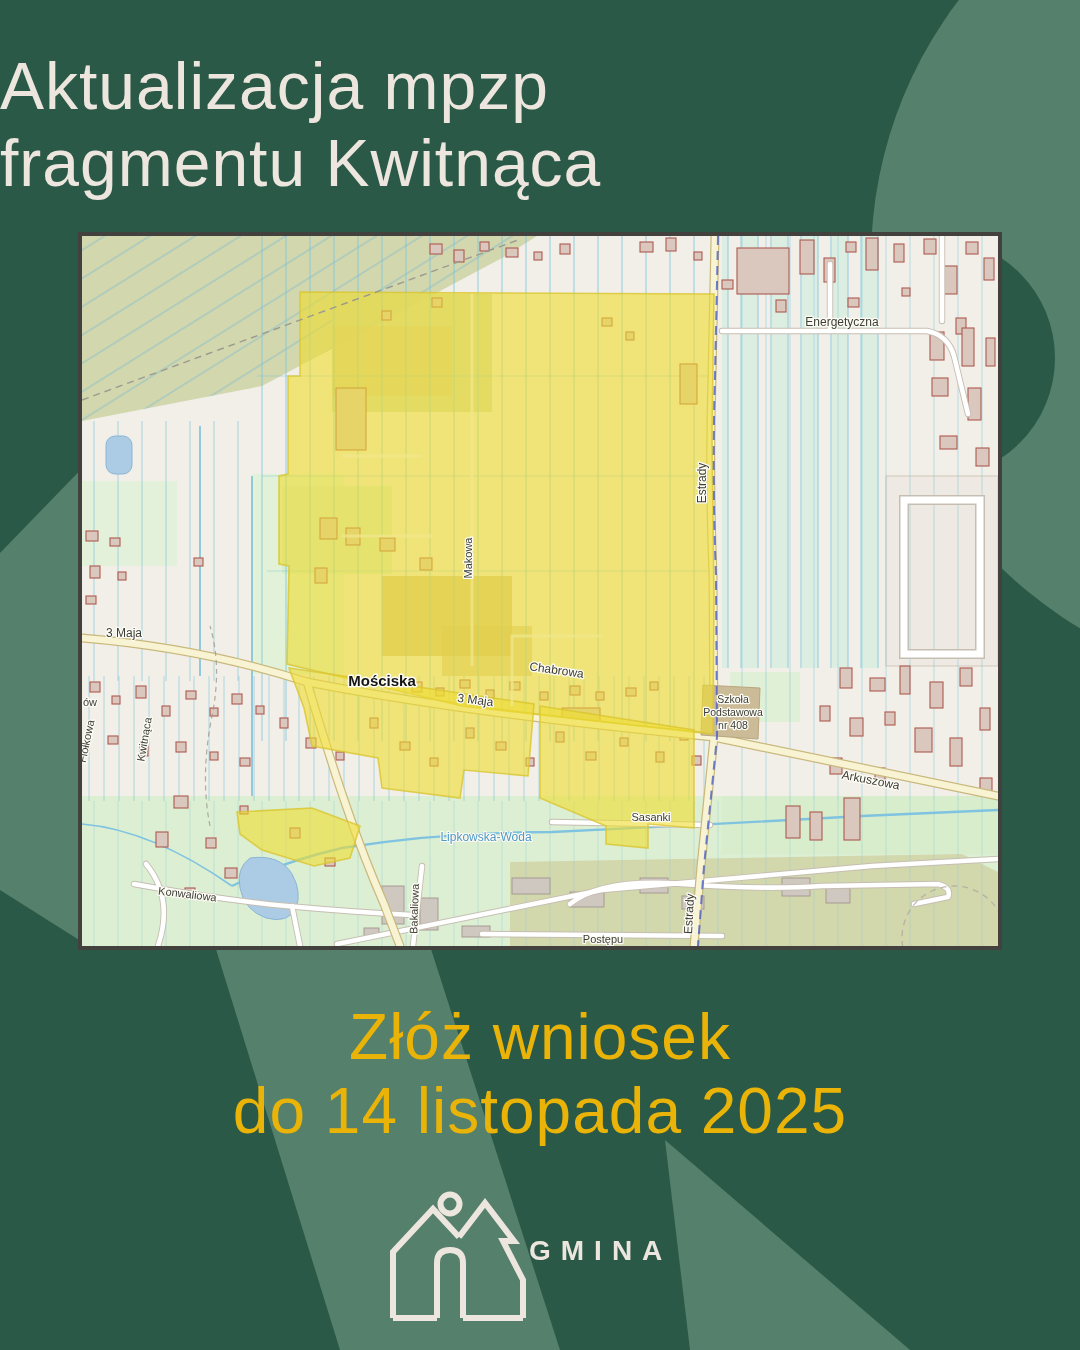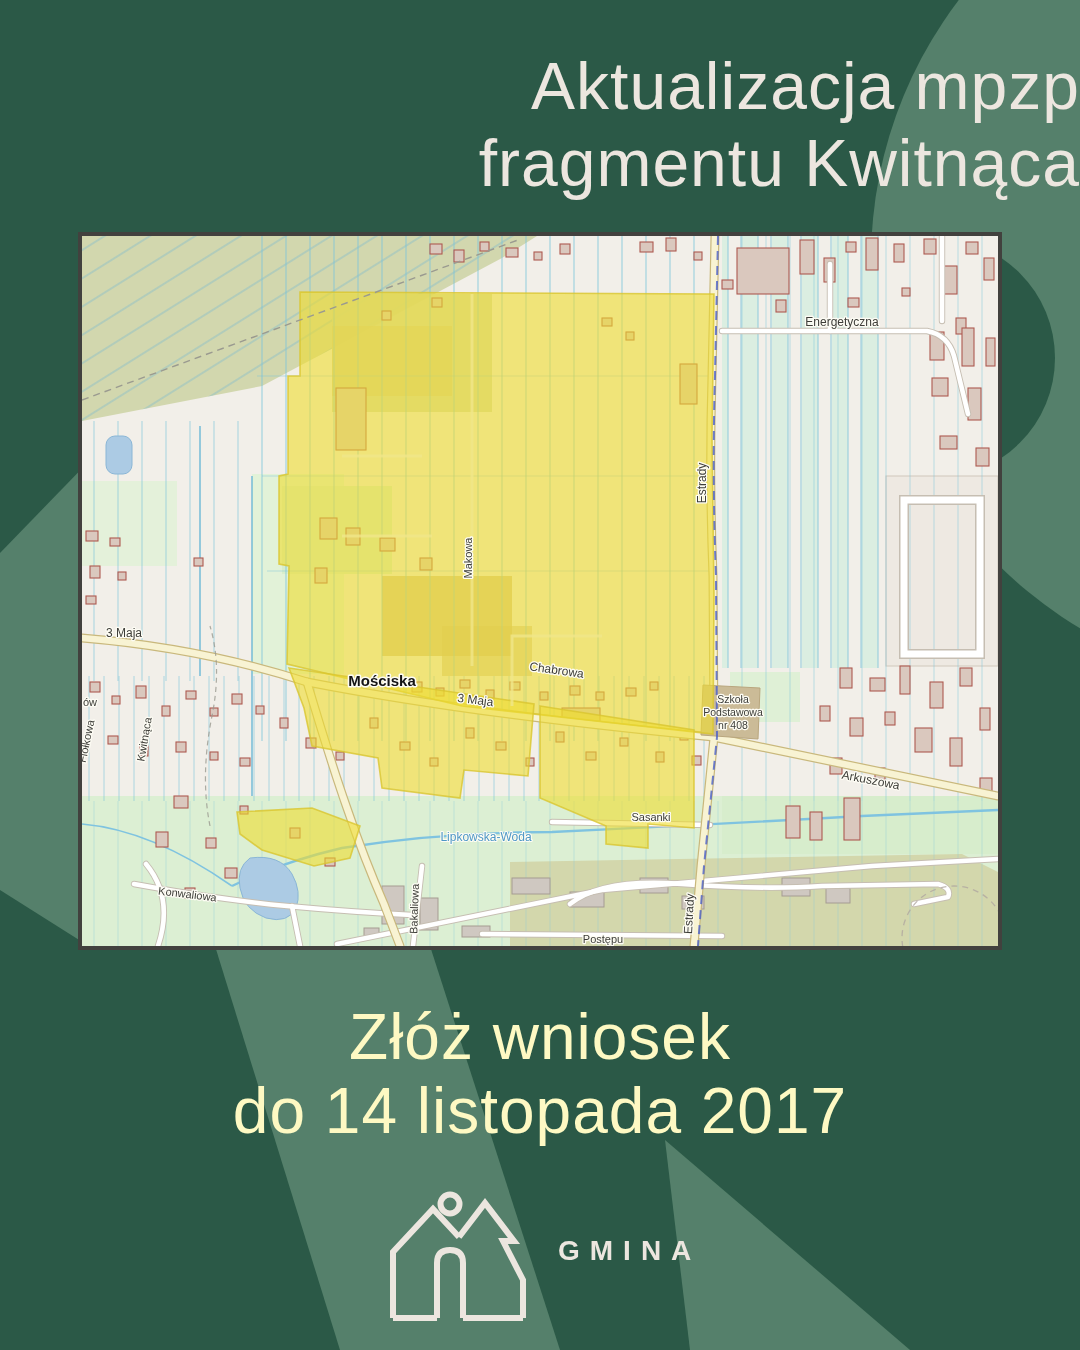--- a/index.html
+++ b/index.html
@@ -1,28 +1,28 @@
 <!DOCTYPE html>
 <html><head>
 <meta charset="utf-8">
 <style>
   html,body{margin:0;padding:0;background:#1f2823;}
   .poster{position:relative;width:1080px;height:1350px;overflow:hidden;
     background:#2b5947;font-family:"Liberation Sans",sans-serif;}
   .bg{position:absolute;left:0;top:0;width:1080px;height:1350px;}
-  .title{position:absolute;left:0;top:48px;width:1080px;text-align:right;
+  .title{position:absolute;left:0;top:48px;width:1080px;text-align:left;
     color:#ece6df;font-size:66px;line-height:77px;font-weight:400;letter-spacing:1px;}
   .cta{position:absolute;left:0;top:1000px;width:1080px;text-align:center;
-    color:#fef9c3;font-size:64px;line-height:74px;font-weight:400;letter-spacing:1px;}
+    color:#eab308;font-size:64px;line-height:74px;font-weight:400;letter-spacing:1px;}
   .map-frame{position:absolute;left:78px;top:232px;width:916px;height:710px;
     border:4px solid #42413e;background:#f2efe9;}
   .map-frame svg{display:block;}
   .logo{position:absolute;left:386px;top:1190px;width:420px;height:145px;}
   .logo-icon{position:absolute;left:0;top:0;}
-  .logo-text{position:absolute;left:172px;top:38px;color:#ece6df;
+  .logo-text{position:absolute;left:143px;top:38px;color:#ece6df;
     font-size:28px;font-weight:700;letter-spacing:10px;line-height:45px;}
   
   .mlbl{font-family:"Liberation Sans",sans-serif;font-size:12px;fill:#3d3d38;
     paint-order:stroke;stroke:#fdfcf4;stroke-width:2.6px;stroke-linejoin:round;}
   .sm{font-size:11px;}
   .place{font-weight:bold;font-size:15px;fill:#151515;stroke-width:3px;}
   .water-lbl{fill:#4e97c6;stroke-width:2.2px;font-size:12px;}
   .school-lbl{font-size:10.5px;}
   .casing-p{fill:none;stroke:#c9b87c;stroke-width:9;stroke-linecap:round;stroke-linejoin:round;}
   .fill-p{fill:none;stroke:#f8f3d3;stroke-width:6.6;stroke-linecap:round;stroke-linejoin:round;}
@@ -299,21 +299,21 @@
           <text class="mlbl school-lbl" x="651" y="467" text-anchor="middle">Szkoła</text>
           <text class="mlbl school-lbl" x="651" y="480" text-anchor="middle">Podstawowa</text>
           <text class="mlbl school-lbl" x="651" y="493" text-anchor="middle">nr 408</text>
         </g>
       </g>
     </svg>
   </div>
 
   <div class="cta">
     <div>Złóż wniosek</div>
-    <div>do 14 listopada 2017</div>
+    <div>do 14 listopada 2025</div>
   </div>
 
   <div class="logo">
     <svg class="logo-icon" width="145" height="140" viewBox="0 0 145 140">
       <g fill="none" stroke="#ece6df" stroke-width="6" stroke-linecap="butt" stroke-linejoin="miter">
         <circle cx="64" cy="14" r="9.5"></circle>
         <path d="M7,128 V62 L47,19 L73,47"></path>
         <path d="M73,47 L99,13 L128,51 L117,51 L137,90 V128"></path>
         <path d="M51,128 V73 Q51,60 64,60 Q77,60 77,73 V128"></path>
         <path d="M7,128 H51 M77,128 H137"></path>

